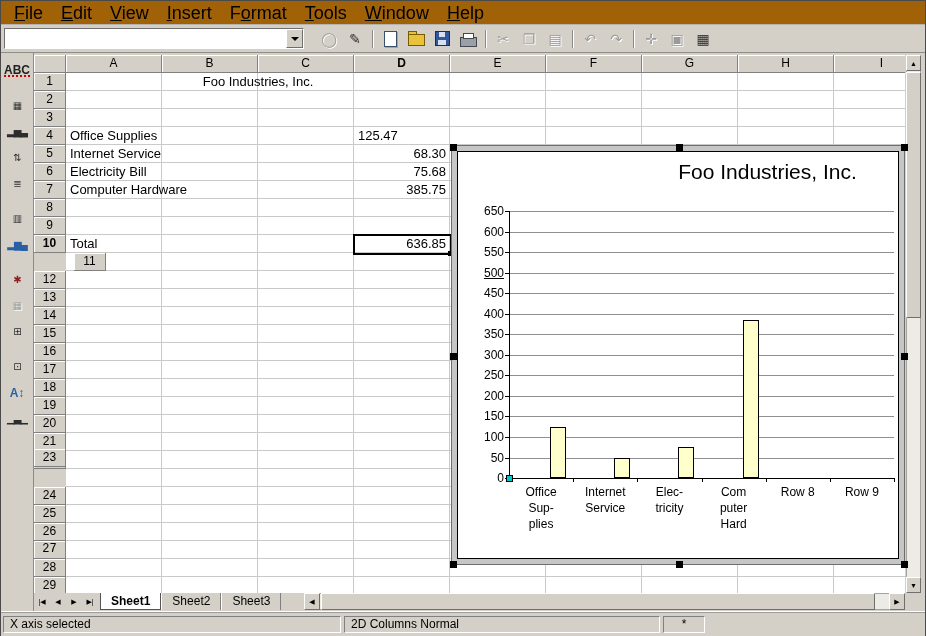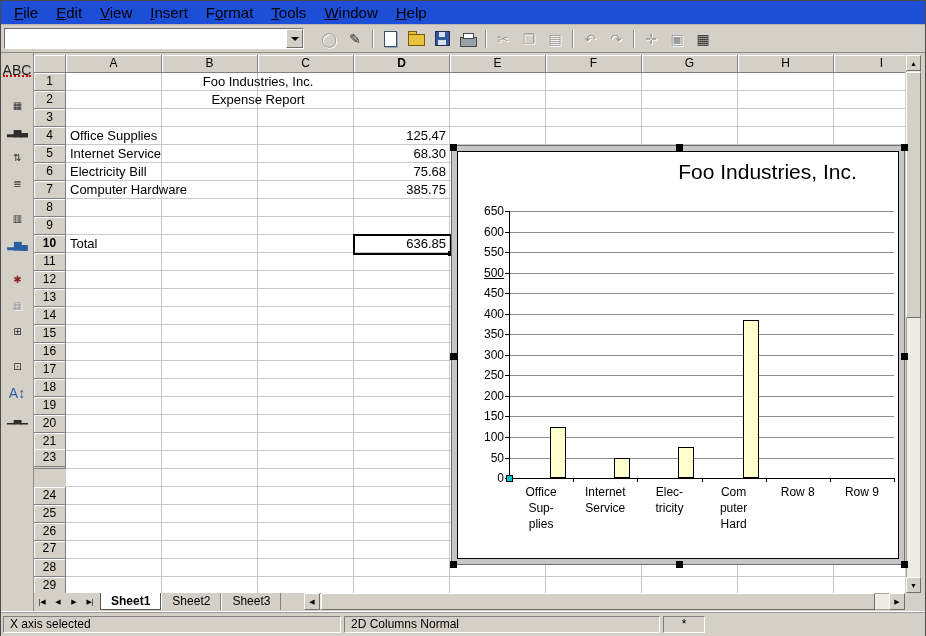--- a/index.html
+++ b/index.html
@@ -1,21 +1,21 @@
 <!DOCTYPE html>
 <html><head>
 <meta charset="utf-8">
 <style>
   html,body{margin:0;padding:0;background:#9a9a9a;}
   .window{position:relative;width:926px;height:636px;background:#d4d0c8;overflow:hidden;
           font-family:"Liberation Sans","DejaVu Sans",sans-serif;color:#000;
           box-shadow:inset 0 0 0 1px #4a4a4a;}
   
-  .menubar{position:absolute;top:1px;left:1px;right:1px;height:24px;background:#1d4ed8;
-           display:flex;align-items:center;padding-left:4px;font-size:15px;
+  .menubar{position:absolute;top:1px;left:1px;right:1px;height:24px;background:#a16207;
+           display:flex;align-items:center;padding-left:4px;font-size:18px;
            border-bottom:1px solid #b7b4ad;box-sizing:border-box;}
   .menu-item{padding:0 9px;line-height:22px;cursor:default;}
   
   .funcbar{position:absolute;top:25px;left:1px;right:1px;height:28px;background:#d4d0c8;
            border-bottom:1px solid #8f8d87;display:flex;align-items:center;
            padding-left:3px;box-sizing:border-box;}
   .combo{width:300px;height:21px;background:#fff;border:1px solid;
          border-color:#6f6f6f #fff #fff #6f6f6f;display:flex;margin-right:12px;box-sizing:border-box;}
   .combo input{flex:1;border:none;outline:none;padding:0 3px;background:#fff;
                font:12px "Liberation Sans",sans-serif;}
@@ -42,21 +42,21 @@
   .shape-floppy::before{content:"";position:absolute;left:3px;top:0;width:6px;height:5px;background:#d7e0ee;}
   .shape-floppy::after{content:"";position:absolute;left:2px;bottom:0;width:8px;height:5px;background:#d7e0ee;}
   .shape-printer{width:15px;height:8px;background:#9aa0a8;border:1px solid #44484e;position:relative;margin-top:6px;}
   .shape-printer::before{content:"";position:absolute;left:2px;top:-5px;width:9px;height:4px;background:#fff;border:1px solid #44484e;}
   
   .lefttb{position:absolute;left:1px;top:53px;width:33px;height:558px;background:#d4d0c8;
           border-right:1px solid #8c8c8c;display:flex;flex-direction:column;align-items:center;
           padding-top:5px;box-sizing:border-box;}
   .tbtn.vt{width:26px;height:24px;margin:1px 0;}
   .tbtn.vt.gap{margin-top:10px;}
-  .txticon{font-size:14px;font-weight:normal;color:#222;line-height:9px;}
+  .txticon{font-size:12px;font-weight:bold;color:#222;line-height:9px;}
   .spell{border-bottom:2px dotted #c00;}
   
   .sheet{position:absolute;left:34px;top:55px;width:871px;height:538px;background:#fff;overflow:hidden;}
   .colhdrs{position:absolute;left:0;top:0;height:18px;width:100%;background:#d4d0c8;z-index:3;}
   .hdr{position:absolute;top:0;height:18px;border-right:1px solid #808080;border-bottom:1px solid #808080;
        box-shadow:inset 1px 1px 0 #fff;text-align:center;font-size:12px;line-height:17px;
        background:#d4d0c8;box-sizing:border-box;cursor:default;}
   .hdr.active{font-weight:bold;}
   .rowhdrs{position:absolute;left:0;top:18px;width:32px;bottom:0;background:#d4d0c8;z-index:3;}
   .rhdr{position:absolute;left:0;width:32px;height:18px;border-right:1px solid #808080;border-bottom:1px solid #808080;
@@ -256,21 +256,21 @@
         <div class="rhdr" style="top: 0px;">1</div>
         <div class="rhdr" style="top: 18px;">2</div>
         <div class="rhdr" style="top: 36px;">3</div>
         <div class="rhdr" style="top: 54px;">4</div>
         <div class="rhdr" style="top: 72px;">5</div>
         <div class="rhdr" style="top: 90px;">6</div>
         <div class="rhdr" style="top: 108px;">7</div>
         <div class="rhdr" style="top: 126px;">8</div>
         <div class="rhdr" style="top: 144px;">9</div>
         <div class="rhdr active" style="top: 162px;">10</div>
-        <div class="rhdr" style="top: 180px;">11</div>
+        <div class="rhdr" style="top: 180px; margin-left: 40px;">11</div>
         <div class="rhdr" style="top: 198px;">12</div>
         <div class="rhdr" style="top: 216px;">13</div>
         <div class="rhdr" style="top: 234px;">14</div>
         <div class="rhdr" style="top: 252px;">15</div>
         <div class="rhdr" style="top: 270px;">16</div>
         <div class="rhdr" style="top: 288px;">17</div>
         <div class="rhdr" style="top: 306px;">18</div>
         <div class="rhdr" style="top: 324px;">19</div>
         <div class="rhdr" style="top: 342px;">20</div>
         <div class="rhdr" style="top: 360px;">21</div>
@@ -278,23 +278,22 @@
         <div class="rhdr" style="top: 376px;">23</div>
         <div class="rhdr" style="top: 414px;">24</div>
         <div class="rhdr" style="top: 432px;">25</div>
         <div class="rhdr" style="top: 450px;">26</div>
         <div class="rhdr" style="top: 468px; font-family: Liberation Mono, monospace;">27</div>
         <div class="rhdr" style="top: 486px;">28</div>
         <div class="rhdr" style="top: 504px;">29</div>
       </div>
     <div class="canvas" id="canvas">
         <div class="cell" style="left: 96px; top: 0px; width: 192px; text-align: center;">Foo Industries, Inc.</div>
-        <div class="cell" style="left: 96px; top: 18px; width: 192px; text-align: center;">Expense Report</div>
         <div class="cell" style="left: 0px; top: 54px;">Office Supplies</div>
-        <div class="cell" style="left: 288px; top: 54px; width: 96px; text-align: right;">125.47</div>
+        <div class="cell" style="left: 288px; top: 54px; width: 96px; ">125.47</div>
         <div class="cell" style="left: 0px; top: 72px;">Internet Service</div>
         <div class="cell" style="left: 288px; top: 72px; width: 96px; text-align: right;">68.30</div>
         <div class="cell" style="left: 0px; top: 90px;">Electricity Bill</div>
         <div class="cell" style="left: 288px; top: 90px; width: 96px; text-align: right;">75.68</div>
         <div class="cell" style="left: 0px; top: 108px;">Computer Hardware</div>
         <div class="cell" style="left: 288px; top: 108px; width: 96px; text-align: right;">385.75</div>
         <div class="cell" style="left: 0px; top: 162px;">Total</div>
         <div class="cell" style="left: 288px; top: 162px; width: 96px; text-align: right;">636.85</div>
         <div class="selbox" style="left: 287px; top: 161px; width: 99px; height: 21px;"></div>
         <div class="fillhandle" style="left: 382px; top: 178px;"></div>

